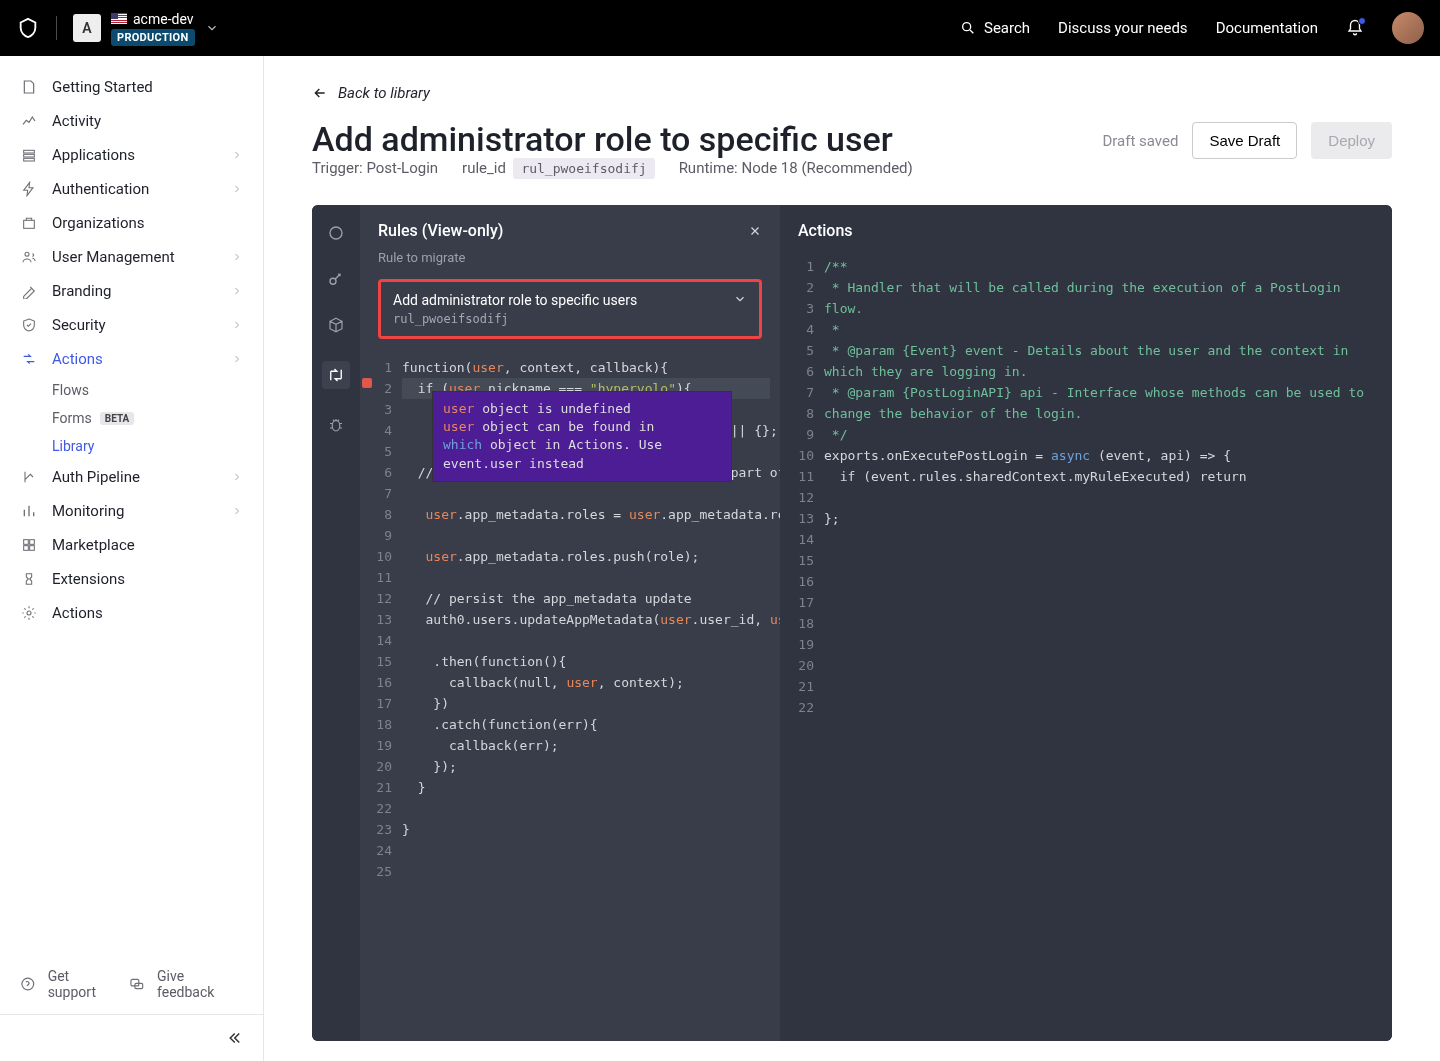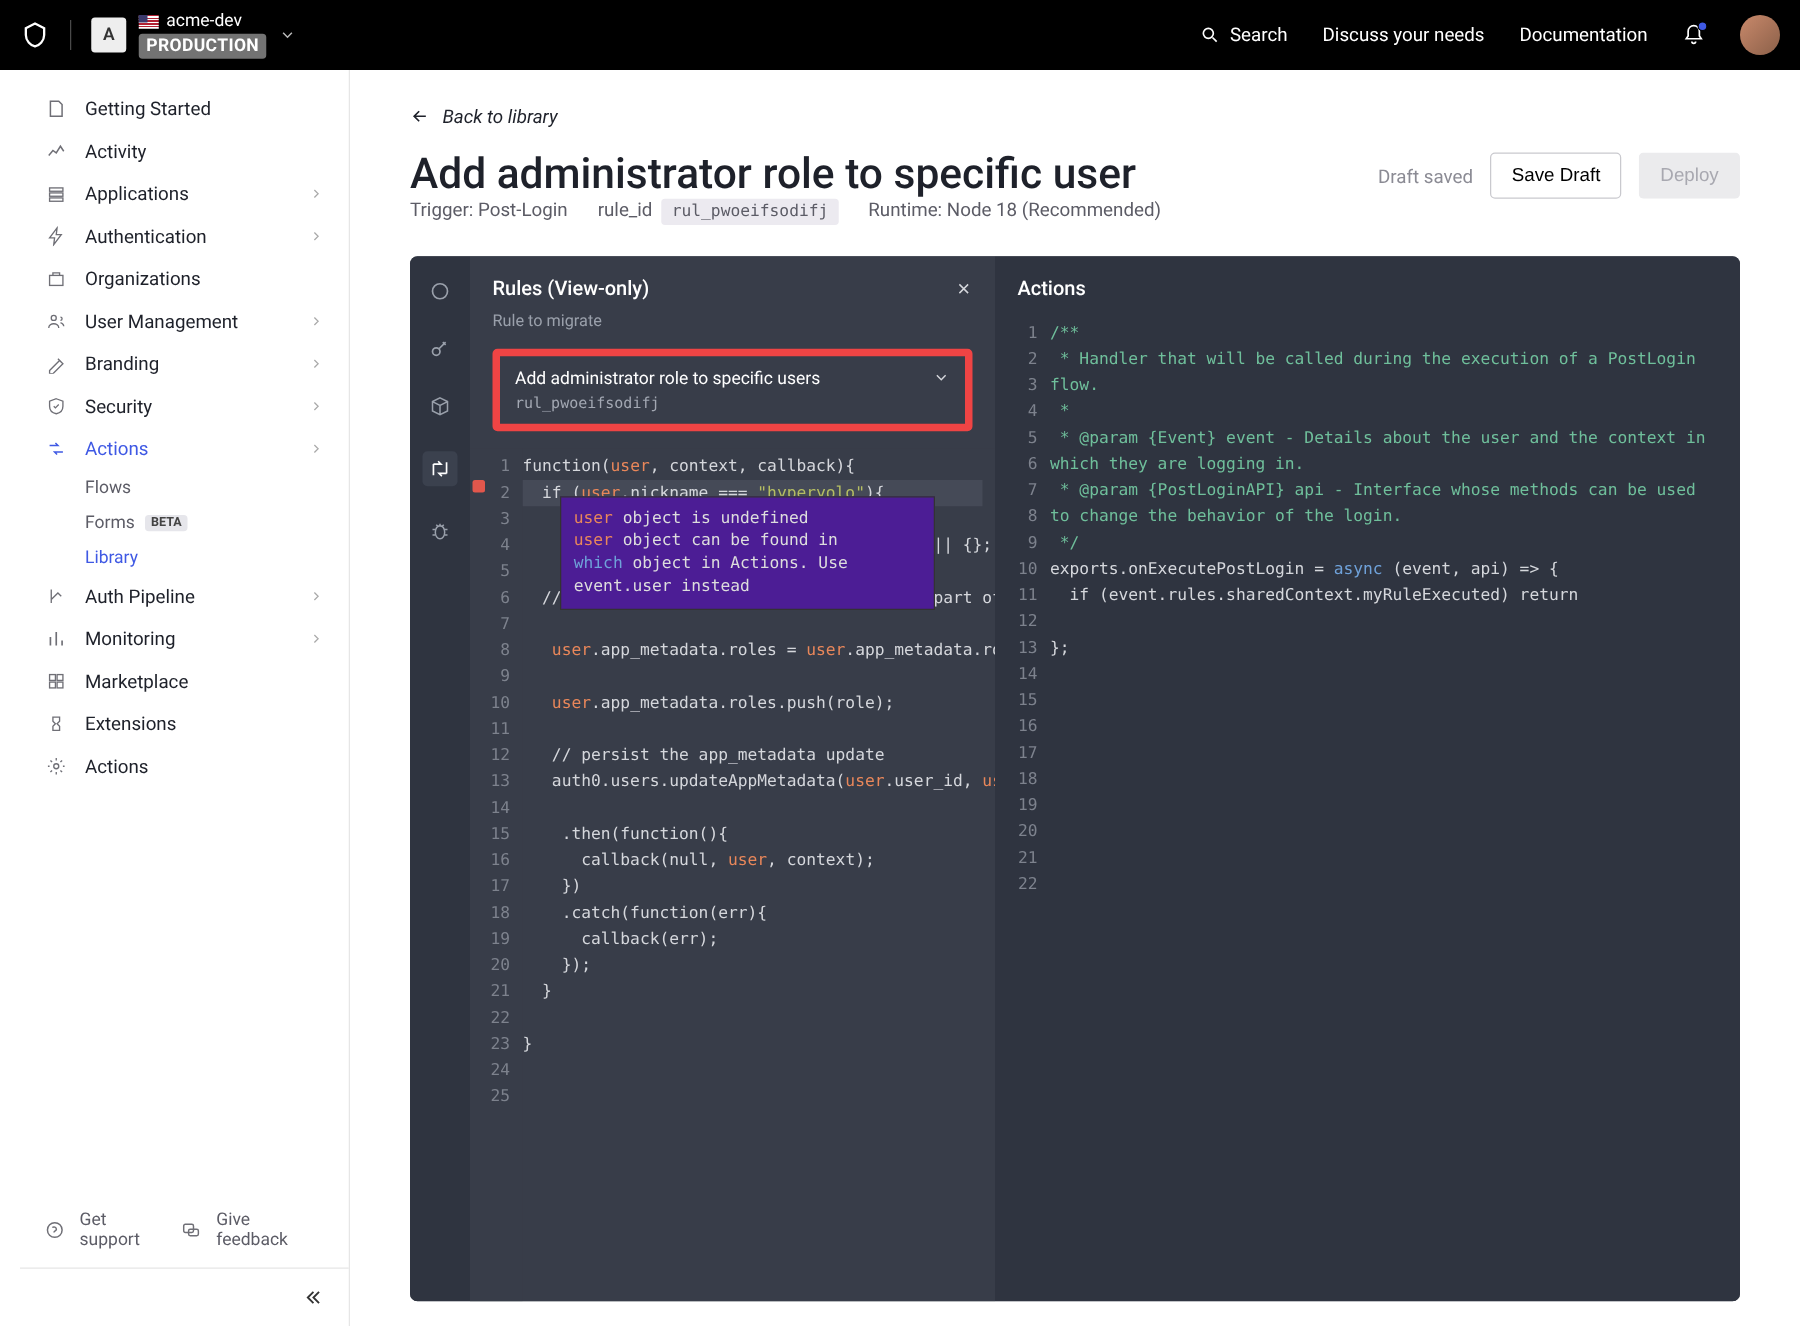--- a/index.html
+++ b/index.html
@@ -7,31 +7,31 @@
 
 
 .topbar { height: 56px; background: #000; display: flex; align-items: center; padding: 0 16px; color: #fff; }
 .logo { width: 24px; height: 24px; display: flex; align-items: center; justify-content: center; }
 .vdiv { width: 1px; height: 24px; background: #4a4a4a; margin: 0 16px; }
 .tenant-badge { width: 28px; height: 28px; background: #eee; color: #333; display: flex; align-items: center; justify-content: center; border-radius: 3px; font-weight: 600; font-size: 14px; margin-right: 10px; }
 .tenant-block { display: flex; flex-direction: column; gap: 2px; }
 .tenant-row { display: flex; align-items: center; gap: 6px; font-size: 14px; }
 .flag { width: 16px; height: 11px; background: linear-gradient(to bottom, #b22234 0 10%, #fff 10% 20%, #b22234 20% 30%, #fff 30% 40%, #b22234 40% 50%, #fff 50% 60%, #b22234 60% 70%, #fff 70% 80%, #b22234 80% 90%, #fff 90% 100%); position: relative; }
 .flag::before { content:''; position:absolute; top:0; left:0; width:7px; height:6px; background:#3c3b6e; }
-.env-badge { background: #737373; color: #fff; font-size: 14px; font-weight: 700; padding: 2px 6px; border-radius: 3px; letter-spacing: 0.3px; }
+.env-badge { background: #0c4a6e; color: #fff; font-size: 11px; font-weight: 700; padding: 2px 6px; border-radius: 3px; letter-spacing: 0.3px; }
 .tenant-caret { color: #bbb; margin-left: 10px; }
 .topbar-spacer { flex: 1; }
 .topbar-actions { display: flex; align-items: center; gap: 28px; font-size: 15px; }
 .search-btn { display: flex; align-items: center; gap: 8px; color: #fff; }
 .bell-wrap { position: relative; }
 .bell-dot { position: absolute; top: -2px; right: -2px; width: 8px; height: 8px; background: #3f59e4; border-radius: 50%; border: 1px solid #000; }
 .avatar { width: 32px; height: 32px; border-radius: 50%; background: linear-gradient(135deg, #c9896b, #8b6049); }
 
 
-.shell { display: flex; height: calc(100% - 56px); padding-left: 16px; }
+.shell { display: flex; height: calc(100% - 56px); }
 .sidebar { width: 264px; border-right: 1px solid #e6e6e6; display: flex; flex-direction: column; padding-top: 14px; }
 .nav { flex: 1; overflow-y: auto; }
 .nav-item { display: flex; align-items: center; padding: 8px 20px; font-size: 15px; color: #1e212a; gap: 14px; cursor: pointer; }
 .nav-item.active { color: #3f59e4; }
 .nav-icon { width: 18px; height: 18px; color: #6f6f76; display:flex; align-items:center; justify-content:center; }
 .nav-item.active .nav-icon { color: #3f59e4; }
 .nav-caret { margin-left: auto; color: #aaa; }
 .sub-item { padding: 6px 20px 6px 52px; font-size: 14px; color: #5c5c66; cursor: pointer; display:flex; align-items:center; gap:8px;}
 .sub-item.active { color: #3f59e4; }
 .beta-badge { background: #e6e6eb; color: #444; font-size: 10px; font-weight: 700; padding: 1px 5px; border-radius: 3px; }
@@ -55,21 +55,21 @@
 
 .editor-area { margin-top:28px; flex:1; background:#2f3440; border-radius:6px; display:flex; overflow:hidden; min-height:720px; }
 .icon-rail { width:48px; background:#2f3440; display:flex; flex-direction:column; align-items:center; padding-top:18px; gap:26px; }
 .rail-icon { width:20px; height:20px; color:#9aa0ab; display:flex; align-items:center; justify-content:center; cursor:pointer; }
 .rail-icon.on { background:#3b414e; border-radius:4px; padding:4px; width:28px; height:28px; color:#fff;}
 .left-panel { width:420px; background:#383d49; display:flex; flex-direction:column; position:relative; }
 .panel-head { padding:16px 18px 8px 18px; display:flex; align-items:center; justify-content:space-between; }
 .panel-title { color:#fff; font-size:16px; font-weight:500; }
 .close-x { color:#d5d7dc; cursor:pointer; font-size:14px; }
 .panel-sub { color:#9aa0ab; font-size:13px; padding: 2px 18px 10px; }
-.rule-select { margin: 4px 18px 14px 18px; border:6px solid #ef4444; border-radius:4px; padding:10px 12px; display:flex; align-items:flex-start; justify-content:space-between; cursor:pointer; }
+.rule-select { margin: 4px 18px 14px 18px; border:3px solid #ef4444; border-radius:4px; padding:10px 12px; display:flex; align-items:flex-start; justify-content:space-between; cursor:pointer; }
 .rule-select .rname { color:#fff; font-size:14px; }
 .rule-select .rid { color:#a3a8b3; font-size:12px; font-family: ui-monospace, Menlo, monospace; margin-top:4px;}
 .code-block { flex:1; background:#383d49; font-family: ui-monospace, Menlo, Consolas, monospace; font-size:13px; line-height:21px; position:relative; display:flex; }
 .gutter { width:42px; text-align:right; color:#7d828d; padding:4px 10px 4px 0; user-select:none; background:#383d49;}
 .gutter .ln { height:21px; }
 .code-lines { flex:1; padding:4px 10px 4px 0; color:#d5d7dc; white-space:pre; overflow:hidden;}
 .code-lines .l { height:21px; }
 .hl-line { background:#454a57; }
 .err-marker { position:absolute; left:2px; top:25px; width:10px; height:10px; background:#e2574c; border-radius:2px; }
 .kw-user { color:#e9875a; }

